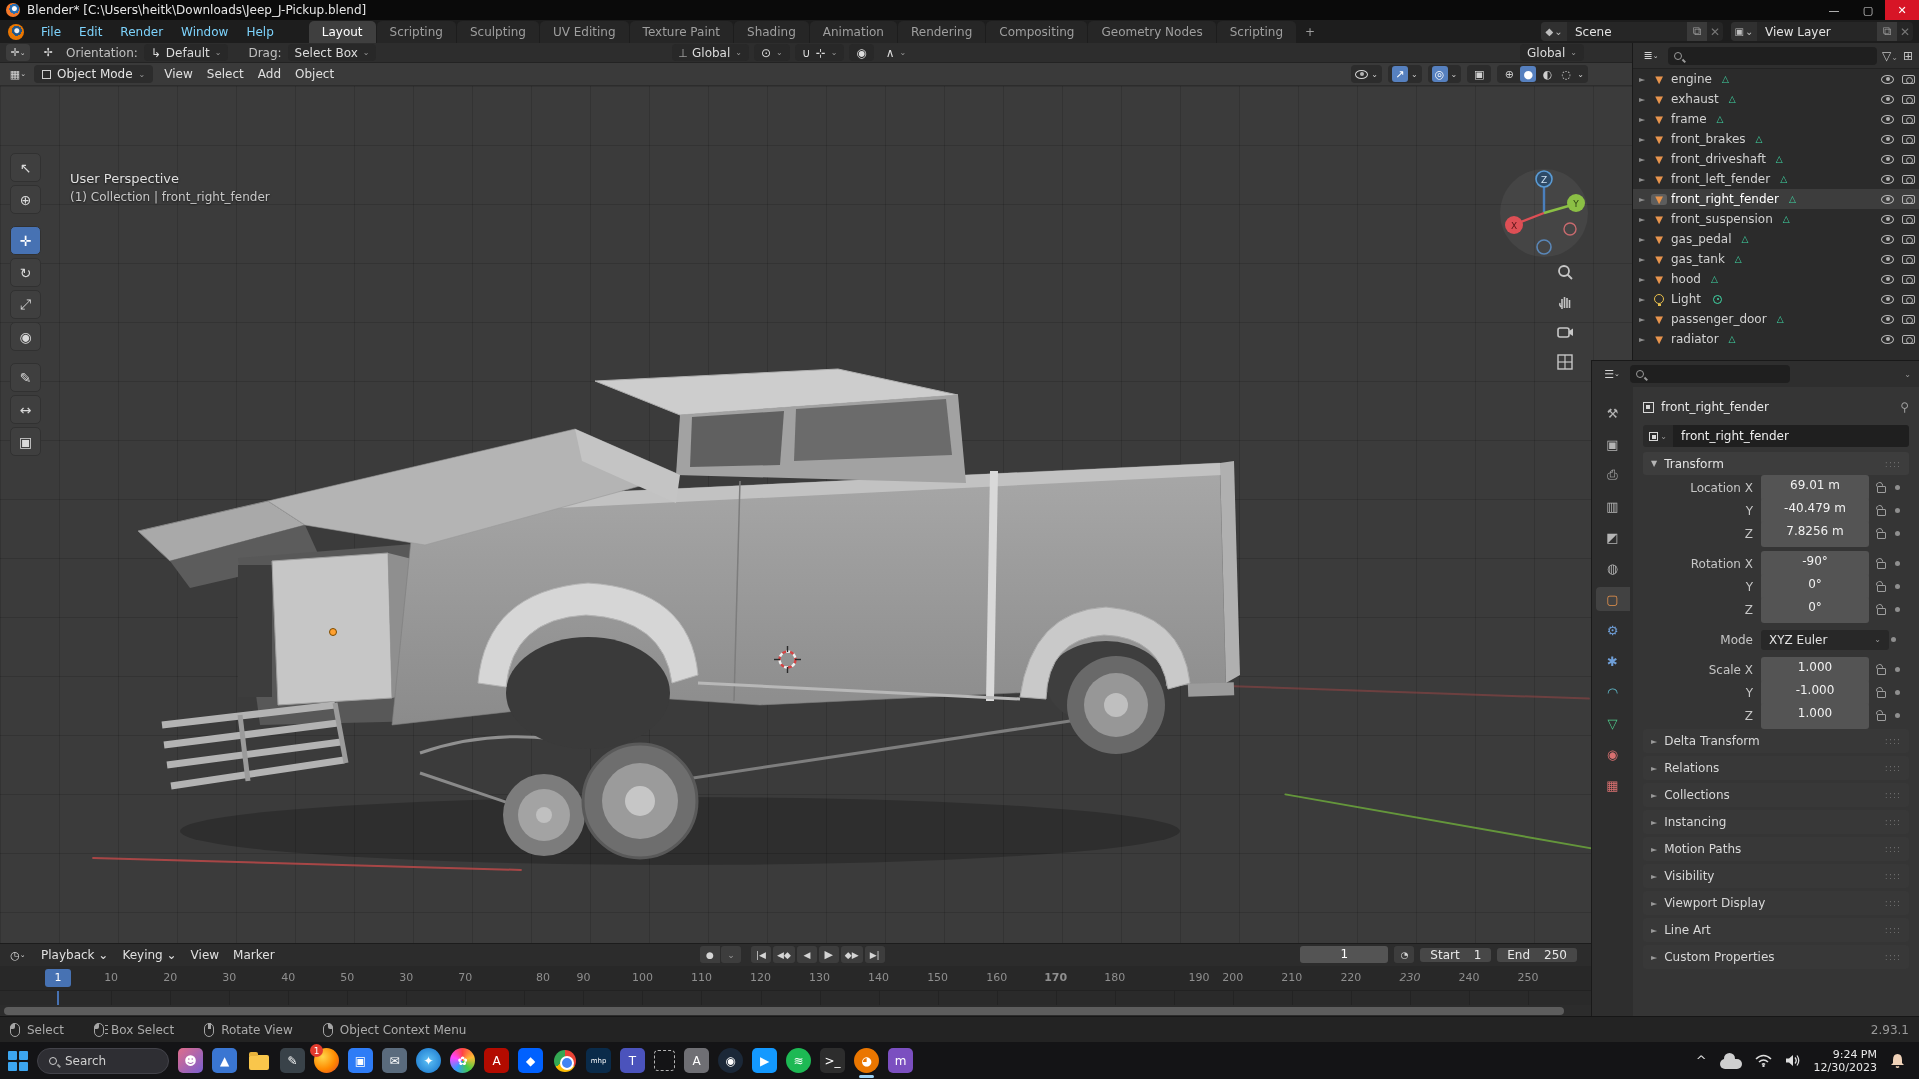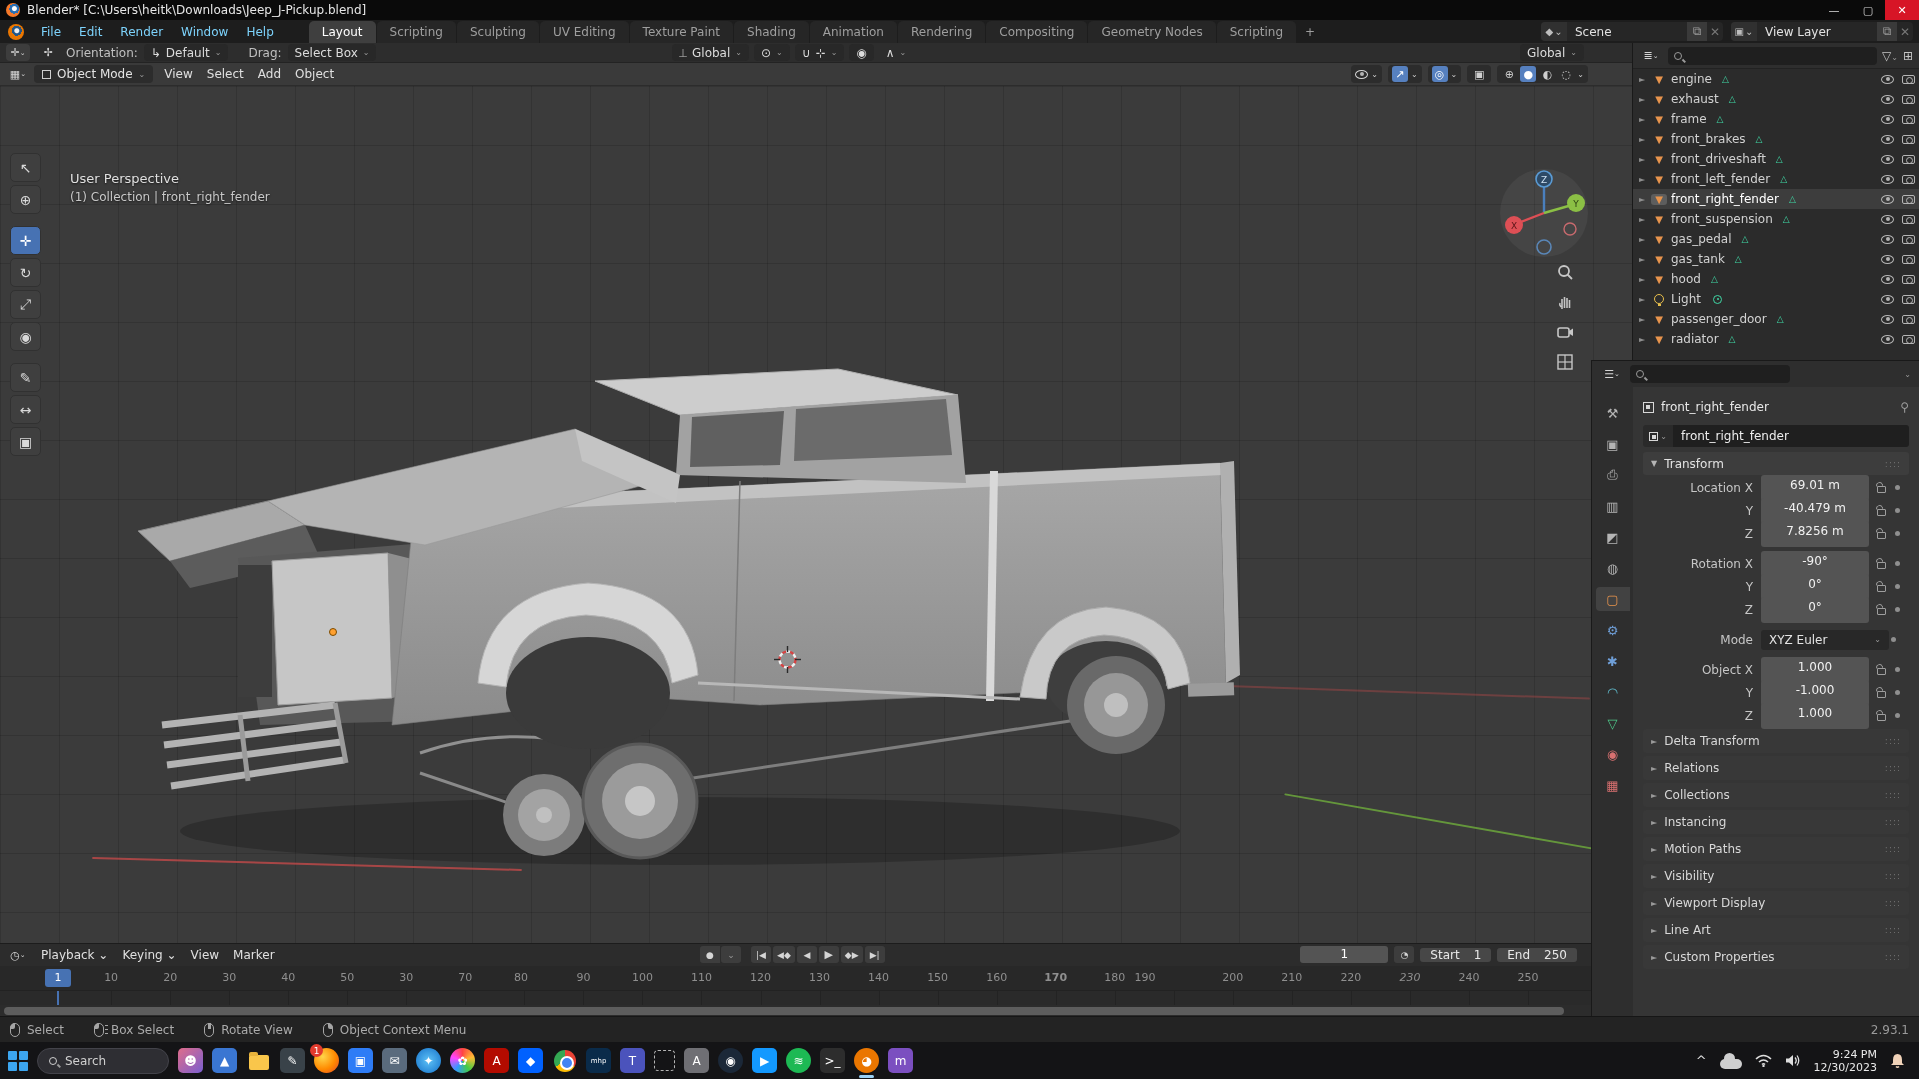--- a/index.html
+++ b/index.html
@@ -662,21 +662,21 @@
         <div class="trow">
           <span class="lbl">Mode</span>
           <span class="drop">
             <span>XYZ Euler</span>
             <span class="car">⌄</span>
           </span>
           <span class="dot"></span>
         </div>
         <div class="gapr"></div>
         <div class="trow">
-          <span class="lbl">Object X</span>
+          <span class="lbl">Scale X</span>
           <span class="val">1.000</span>
           <span class="lockc">
             <span class="lock"></span>
           </span>
           <span class="dot"></span>
         </div>
         <div class="trow">
           <span class="lbl">Y</span>
           <span class="val">-1.000</span>
           <span class="lockc">
@@ -773,32 +773,32 @@
       </span>
   </div>
   <div id="ruler">
       <span class="tick" style="left: 111.132px;">10</span>
       <span class="tick" style="left: 170.168px;">20</span>
       <span class="tick" style="left: 229.204px;">30</span>
       <span class="tick" style="left: 288.24px;">40</span>
       <span class="tick" style="left: 347.276px;">50</span>
       <span class="tick" style="left: 406.312px;">30</span>
       <span class="tick" style="left: 465.348px;">70</span>
-      <span class="tick" style="left: 521px;">80</span>
+      <span class="tick" style="left: 543px;">80</span>
       <span class="tick" style="left: 583.42px;">90</span>
       <span class="tick" style="left: 642.456px;">100</span>
       <span class="tick" style="left: 701.492px;">110</span>
       <span class="tick" style="left: 760.528px;">120</span>
       <span class="tick" style="left: 819.564px;">130</span>
       <span class="tick" style="left: 878.6px;">140</span>
       <span class="tick" style="left: 937.636px;">150</span>
       <span class="tick" style="left: 996.672px;">160</span>
       <span class="tick" style="left: 1055.71px; font-weight: bold;">170</span>
       <span class="tick" style="left: 1114.74px;">180</span>
-      <span class="tick" style="left: 1145px;">190</span>
+      <span class="tick" style="left: 1199px;">190</span>
       <span class="tick" style="left: 1232.82px;">200</span>
       <span class="tick" style="left: 1291.85px;">210</span>
       <span class="tick" style="left: 1350.89px;">220</span>
       <span class="tick" style="left: 1409.92px; font-style: italic;">230</span>
       <span class="tick" style="left: 1468.96px;">240</span>
       <span class="tick" style="left: 1528px;">250</span>
       <div id="playhead" style="left: 58px; background: rgb(71, 114, 179);">1</div>
     </div>
   <div id="tl-track">
       <span class="gridv" style="left: 111.132px;"></span>

